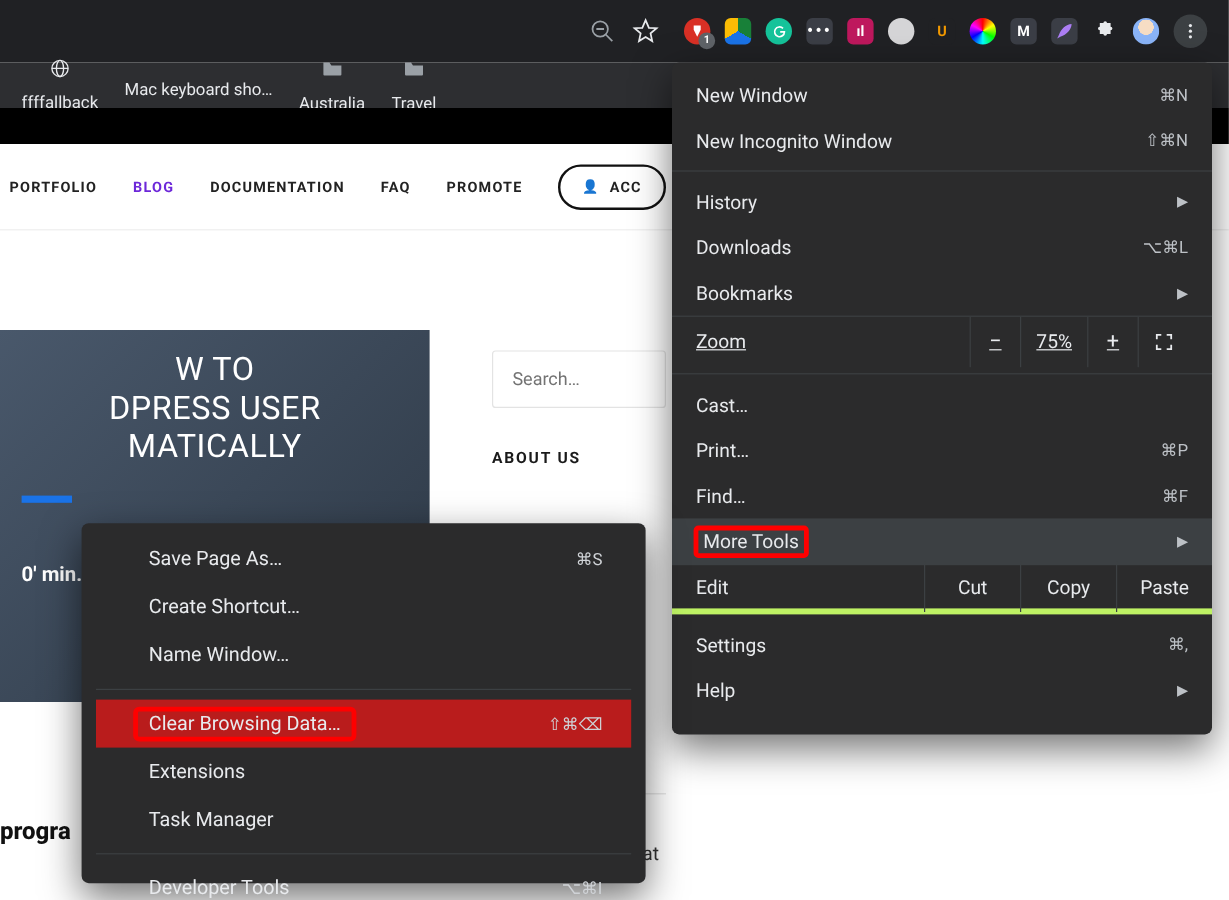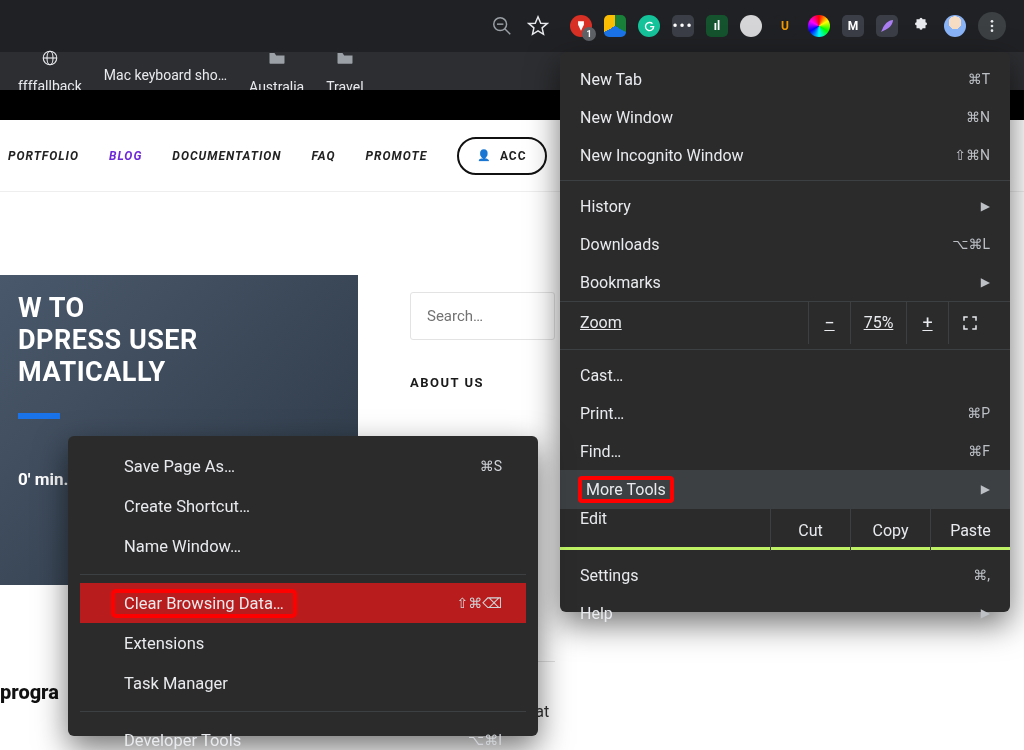--- a/index.html
+++ b/index.html
@@ -32,21 +32,21 @@
   .adblock { background:#d93025; }
   .adblock .badge {
     position:absolute; bottom:-4px; right:-4px;
     background:#5f6368; color:#fff; font-size:9px;
     width:14px; height:14px; border-radius:50%;
     display:flex; align-items:center; justify-content:center;
   }
   .drive   { background: conic-gradient(#188038 0 120deg, #1a73e8 120deg 240deg, #fbbc04 240deg 360deg); }
   .grammarly { background:#15c39a; }
   .lastpass { background:#3b3e46; color:#fff; font-size:14px; letter-spacing:2px; }
-  .magenta { background:#14532d; }
+  .magenta { background:#be185d; }
   .silver  { background:#d5d5d7; }
   .ubersugg{ background:#202124; color:#f29900; }
   .colorpick { background: conic-gradient(#f00,#ff0,#0f0,#0ff,#00f,#f0f,#f00); }
   .gmail   { background:#3b3e46; color:#fff; }
   .feather { background:#3b3e46; color:#ac7ef4; }
   .puzzle  { background:transparent; color:#e8eaed; font-size:18px; }
   .avatar  { background:#8ab4f8; background-image:radial-gradient(circle at 50% 35%, #f6ddc4 0 35%, transparent 36%), linear-gradient(#8ab4f8,#8ab4f8); }
   .kebab   { background:#3c4043; color:#e8eaed; width:28px; height:28px; border-radius:50%; }
 
   
@@ -78,36 +78,36 @@
     position:absolute; left:0; top:120px; width:1024px; height:630px;
     background:#ffffff;
   }
   .site-nav {
     position:absolute; left:0; top:0; width:1024px; height:72px;
     background:#fff;
     display:flex; align-items:center; padding-left:8px;
     font-size:12px; font-weight:700; letter-spacing:1px; color:#222;
     border-bottom:1px solid #eee;
   }
-  .nav-link { margin-right:30px; cursor:pointer;font-style:italic; }
+  .nav-link { margin-right:30px; cursor:pointer; }
   .nav-link.inactive { color:#6d28d9; }
   .acct-btn {
     border:2px solid #111; border-radius:22px;
     padding:10px 18px; font-size:12px; font-weight:700; letter-spacing:1px;
     display:flex; align-items:center; gap:8px; cursor:pointer;
   }
   .acct-btn .user-ico{ font-size:11px; }
 
   .hero-card {
     position:absolute; left:0; top:155px; width:358px; height:310px;
     background:linear-gradient(135deg,#49586b 0%, #2d3845 100%);
     color:#fff; padding:18px;
     overflow:hidden;
   }
-  .hero-card .title { font-size:27px; font-weight:700; line-height:1.18; letter-spacing:0.5px; }
+  .hero-card .title { font-size:27px; font-weight:400; line-height:1.18; letter-spacing:0.5px;text-align:center; }
   .hero-card .blue-bar { width:42px; height:6px; background:#1a73e8; margin-top:24px; }
   .hero-card .mins { margin-top:50px; font-weight:700; font-size:17px; }
   .hero-tab {
     position:absolute; left:0; top:460px; height:50px; width:72px;
     background:#111; color:#fff; display:flex; align-items:center; justify-content:flex-end;
     padding-right:8px; font-weight:700; font-size:15px;
   }
   .prog-label {
     position:absolute; left:0; top:560px; font-weight:800; font-size:20px; color:#111;
   }
@@ -159,22 +159,22 @@
     width:42px; height:32px; display:flex; align-items:center; justify-content:center;
     color:#e8eaed; font-size:18px; cursor:pointer;
   }
   .zpct { width:56px; text-align:center; }
   .zfull { width:42px; display:flex; align-items:center; justify-content:center; }
   .zfull svg { width:18px; height:18px; stroke:#e8eaed; stroke-width:2; fill:none; }
   .zoom-borders .zbtn, .zoom-borders .zpct, .zoom-borders .zfull { border-left:1px solid #3c4043; height:42px; display:flex; align-items:center; justify-content:center; }
   .zoom-borders { border-top:1px solid transparent;text-decoration:underline; }
 
   .edit-row {
-    height:42px; display:flex; padding:0 0 0 20px;
-    border-top:1px solid #3c4043; border-bottom:3px solid #bef264;
+    height:42px; display:flex; align-items:center; padding:0 0 0 20px;
+    border-top:1px solid #3c4043; border-bottom:5px solid #bef264;
   }
   .edit-row .elabel { flex:1; }
   .ebtn {
     width:80px; height:42px; display:flex; align-items:center; justify-content:center;
     border-left:1px solid #3c4043; cursor:pointer;
   }
 
   
   .sub-menu {
     position:absolute; left:68px; top:436px; width:470px; height:300px;
@@ -313,24 +313,20 @@
 
   <div class="search-box">
     <span>Search…</span>
   </div>
   <div class="about-us">ABOUT US</div>
   <div class="small-divider"></div>
   <div class="chat-label">Chat</div>
 </div>
 
 <div class="main-menu">
-  <div class="menu-item">
-    <span class="label">New Tab</span>
-    <span class="short">⌘T</span>
-  </div>
   <div class="menu-item">
     <span class="label">New Window</span>
     <span class="short">⌘N</span>
   </div>
   <div class="menu-item">
     <span class="label">New Incognito Window</span>
     <span class="short">⇧⌘N</span>
   </div>
   <div class="menu-sep"></div>
   <div class="menu-item">

